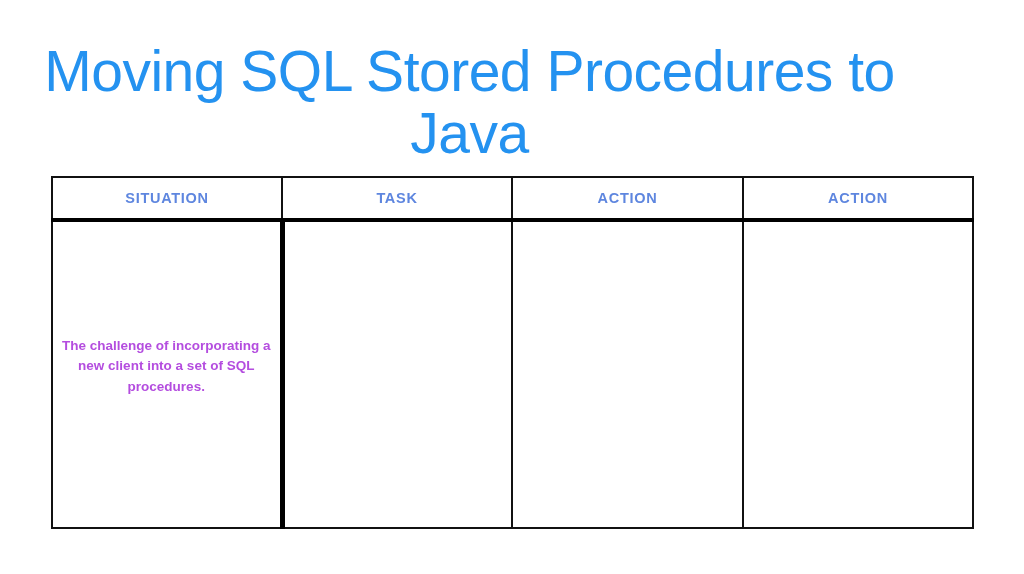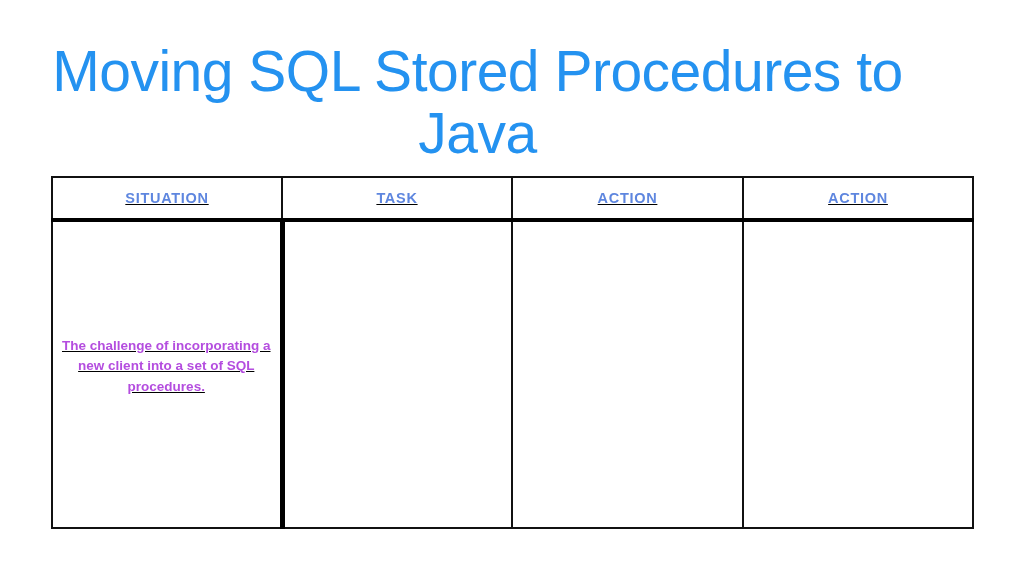--- a/index.html
+++ b/index.html
@@ -20,21 +20,21 @@
 
   .slide {
     position: absolute;
     inset: 0;
     background: #ffffff;
   }
 
   
   .slide-title {
     position: absolute;
-    left: 12px;
+    left: 4px;
     top: 2px;
     width: 931px;
     text-align: center;
     font-family: "Liberation Sans", sans-serif;
     font-size: 57px;
     line-height: 62px;
     font-weight: 400;
     letter-spacing: -0.5px;
     color: #2492f0;
     white-space: pre-line;
@@ -43,21 +43,20 @@
   
   .star-table {
     position: absolute;
     left: 51px;
     top: 176px;
     width: 921px;
     height: 353px;
     border-collapse: collapse;
     table-layout: fixed;
     background: #0369a1;
-    text-decoration: underline;
   }
 
   .star-table col.c-situation { width: 230px; }
   .star-table col.c-task      { width: 230px; }
   .star-table col.c-action    { width: 231px; }
   .star-table col.c-result    { width: 230px; }
 
   .star-table th,
   .star-table td {
     padding: 0;

